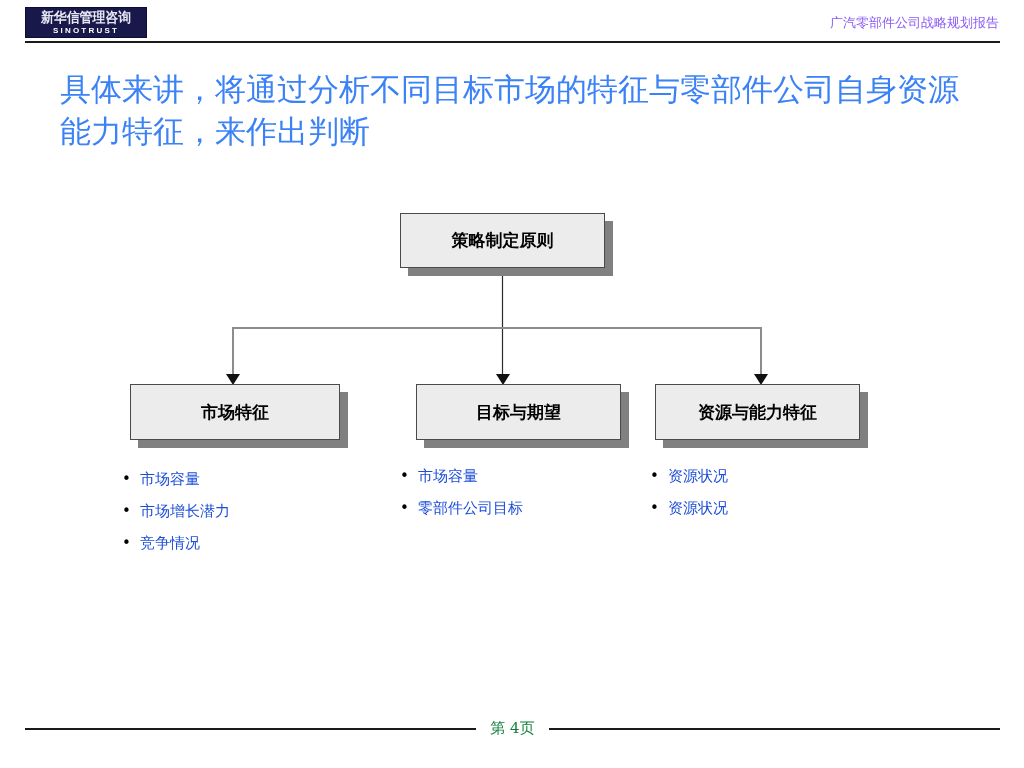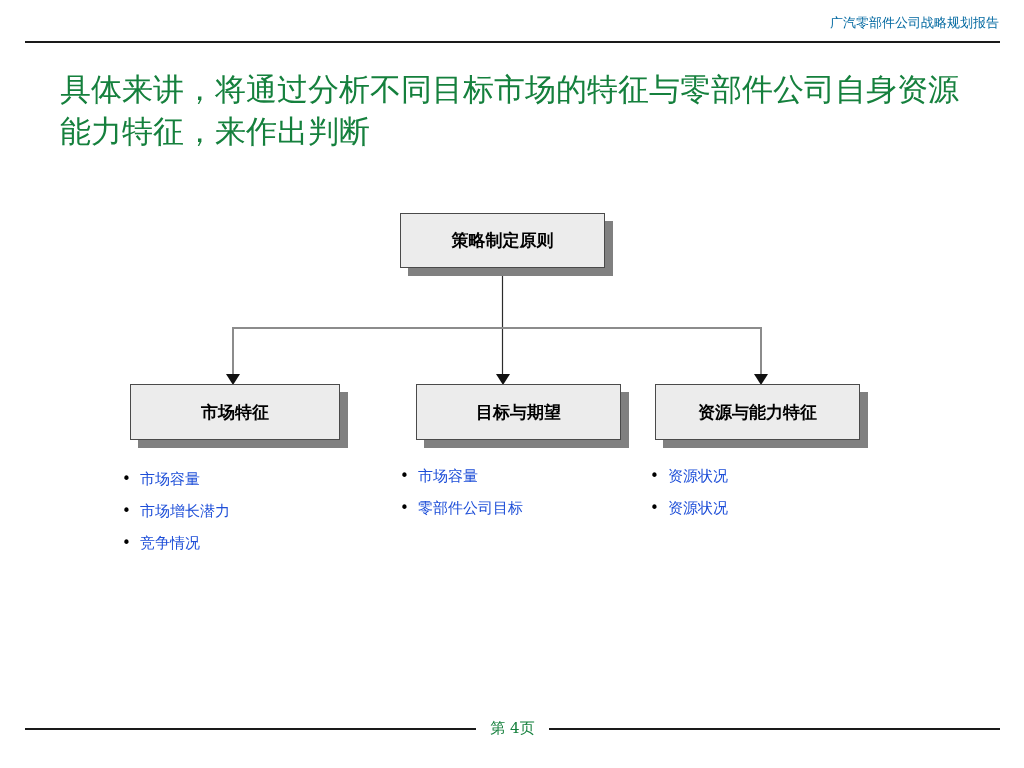--- a/index.html
+++ b/index.html
@@ -53,42 +53,42 @@
     line-height: 10px;
     margin-top: 1px;
     white-space: nowrap;
   }
   .header-title {
     position: absolute;
     right: 25px;
     top: 14px;
     font-family: "DejaVu Sans", sans-serif;
     font-size: 13px;
-    color: #0369a1;
+    color: #8b5cf6;
     white-space: nowrap;
   }
   .header-rule {
     position: absolute;
     left: 25px;
     top: 41px;
     width: 975px;
     height: 0;
     border-top: 2px solid #1a1a1a;
   }
 
   
   .slide-title {
     position: absolute;
     left: 60px;
     top: 68px;
     width: 900px;
     font-family: "DejaVu Sans", sans-serif;
     font-size: 31px;
     font-weight: normal;
-    color: #15803d;
+    color: #3b82f6;
     line-height: 42px;
     letter-spacing: 0px;
   }
 
   
   .node {
     position: absolute;
     box-sizing: border-box;
   }
   .node .shadow {
@@ -188,20 +188,24 @@
     color: #15803d;
     white-space: nowrap;
     transform: translateY(-1px);
   }
 </style>
 </head>
 <body>
 
 <div id="slide">
 
+  <div class="logo">
+    <div class="logo-cn">新华信管理咨询</div>
+    <div class="logo-en">SINOTRUST</div>
+  </div>
 
   <div class="header-title">广汽零部件公司战略规划报告</div>
   <div class="header-rule"></div>
 
   <div class="slide-title">具体来讲，将通过分析不同目标市场的特征与零部件公司自身资源能力特征，来作出判断</div>
 
   <svg class="conn-svg" viewBox="0 0 1024 768">
 
     <line x1="502.5" y1="268" x2="502.5" y2="375" stroke="#2b2b2b" stroke-width="1.2"></line>
 

